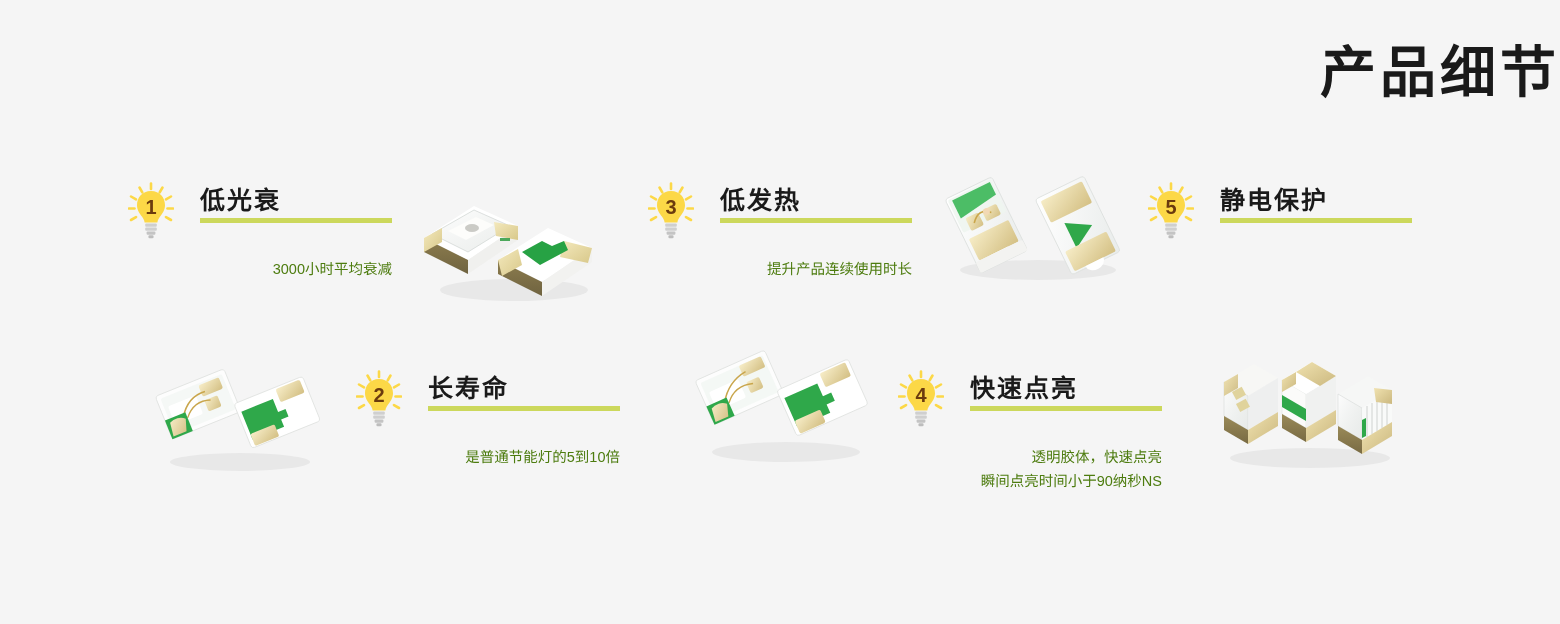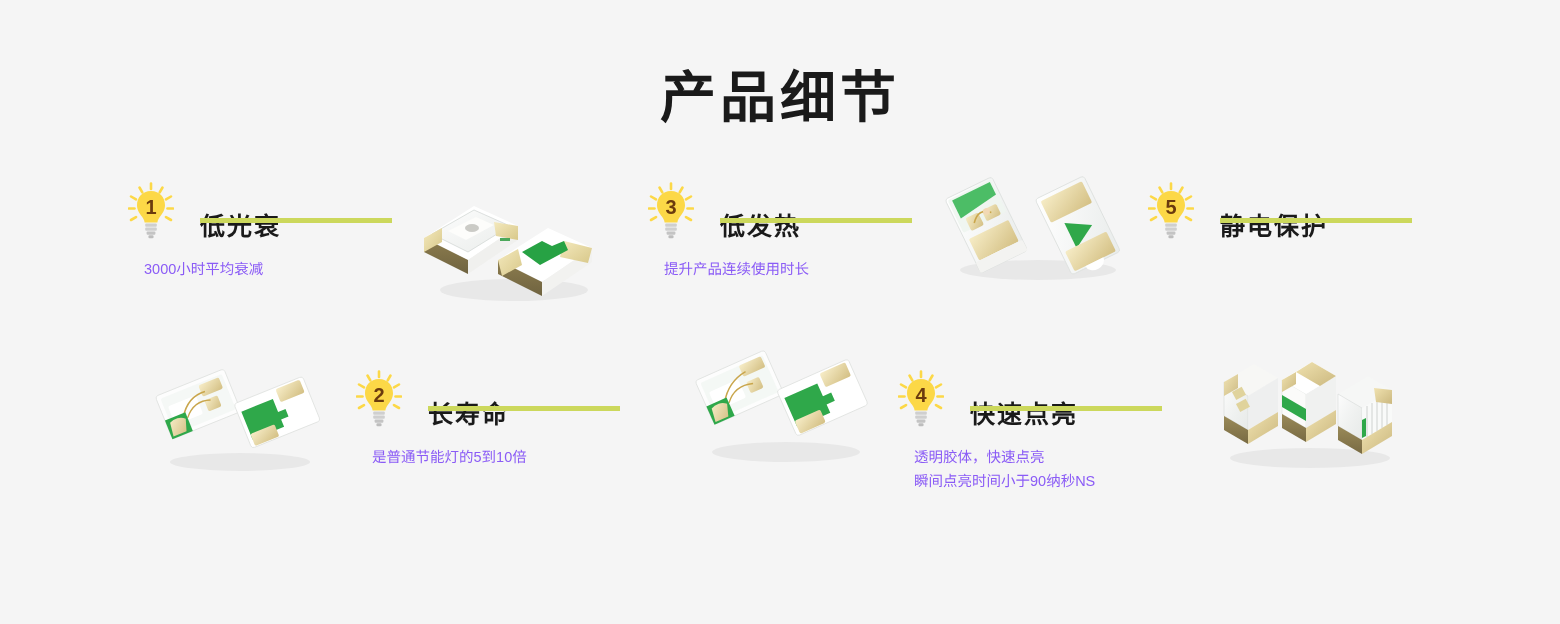--- a/index.html
+++ b/index.html
@@ -8,47 +8,46 @@
     width:1560px; height:624px;
     background:#f5f5f5;
     font-family:"Liberation Sans","DejaVu Sans",sans-serif;
     overflow:hidden;
   }
   #stage { position:relative; width:1560px; height:624px; }
 
   
   .page-title {
     position:absolute; left:0; top:42px; width:1560px;
-    text-align:center;
+    text-align:right;
     font-size:56px; font-weight:700; color:#1a1a1a;
     letter-spacing:4px; line-height:1.1;
     white-space:nowrap;
-    margin-top:25px;
   }
 
   
   .feature { position:absolute; }
   .feature-head { position:relative; height:62px; }
 
   .bulb { position:absolute; left:0; top:0; width:46px; height:58px; }
   .bulb svg { display:block; width:46px; height:58px; }
 
   .feat-title {
     position:absolute; left:72px; top:-2px;
     font-size:25px; font-weight:700; color:#1a1a1a;
-    letter-spacing:2px; white-space:nowrap;margin-top:26px;
+    letter-spacing:2px; white-space:nowrap;
   }
   .feat-rule {
     position:absolute; left:72px; top:36px;
     width:192px; height:5px; background:#ccd85c;
   }
   .feat-desc {
-    position:absolute; top:76px; left:16px; width:264px;
-    text-align:left;
-    font-size:14.5px; color:#8b5cf6; line-height:1.65;
+    position:absolute; top:76px; left:0; width:264px;
+    text-align:right;
+    font-size:14.5px; color:#4d7c0f; line-height:1.65;
     white-space:nowrap;
   }
   .feat-desc span { display:block; }
 
   
   .product { position:absolute; }
   .product svg { display:block; }
 </style>
 </head>
 <body>

